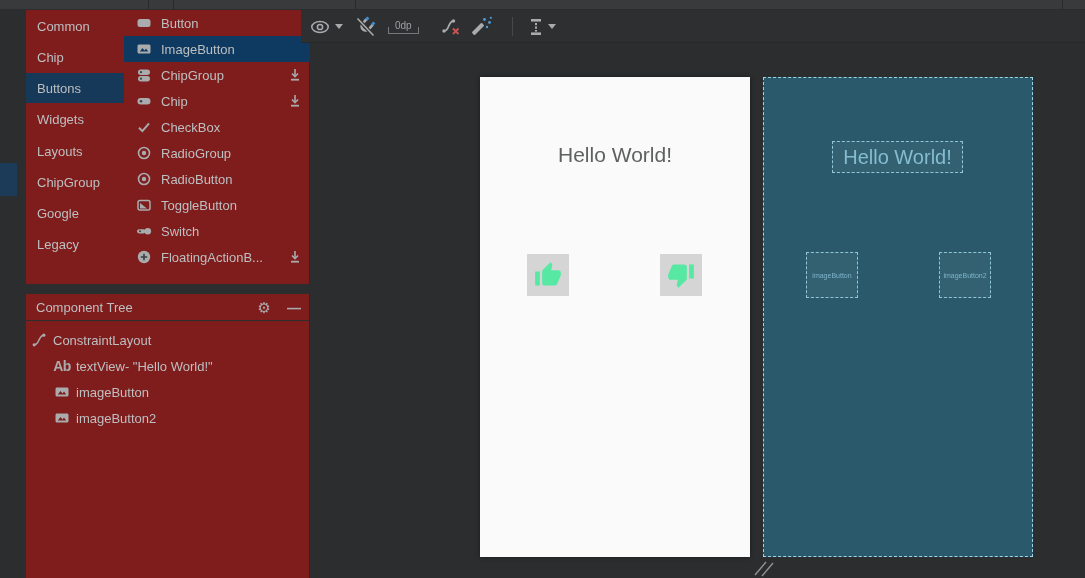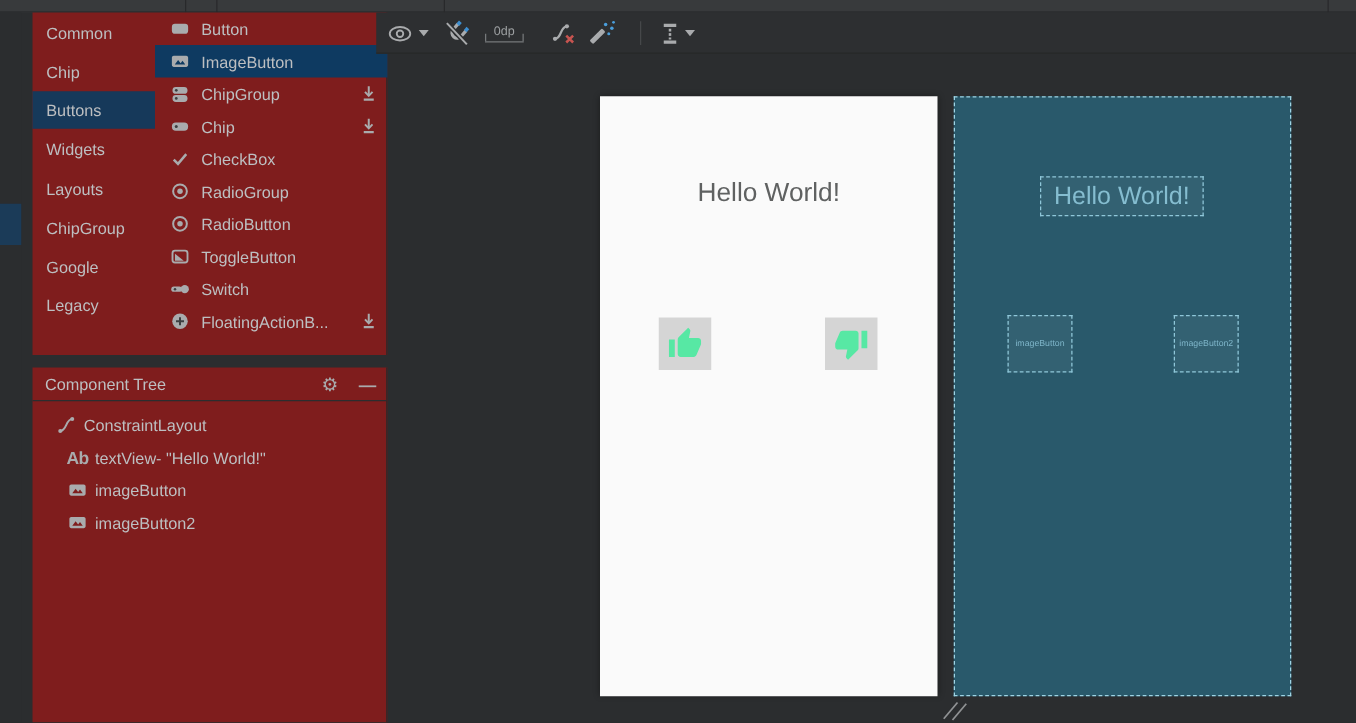--- a/index.html
+++ b/index.html
@@ -224,21 +224,21 @@
     </div>
   </div>
 
   <div class="panel" id="tree-panel">
     <div class="tree-header">
       <span>Component Tree</span>
       <span class="gear">⚙</span>
       <span class="mini">—</span>
     </div>
 
-    <div class="trow" style="top:33px; padding-left:19px">
+    <div class="trow" style="top:33px; padding-left:5px">
       <span class="ticon16">
         <svg width="16" height="16">
             <path d="M3.2 12.8 C8.5 12.8 7.5 3.2 12.8 3.2" stroke="#a9abad" stroke-width="1.5" fill="none"></path>
             <circle cx="3.2" cy="12.8" r="1.6" fill="#a9abad"></circle>
             <circle cx="12.8" cy="3.2" r="1.6" fill="#a9abad"></circle>
           </svg>
       </span>
       <span>ConstraintLayout</span>
     </div>
 

